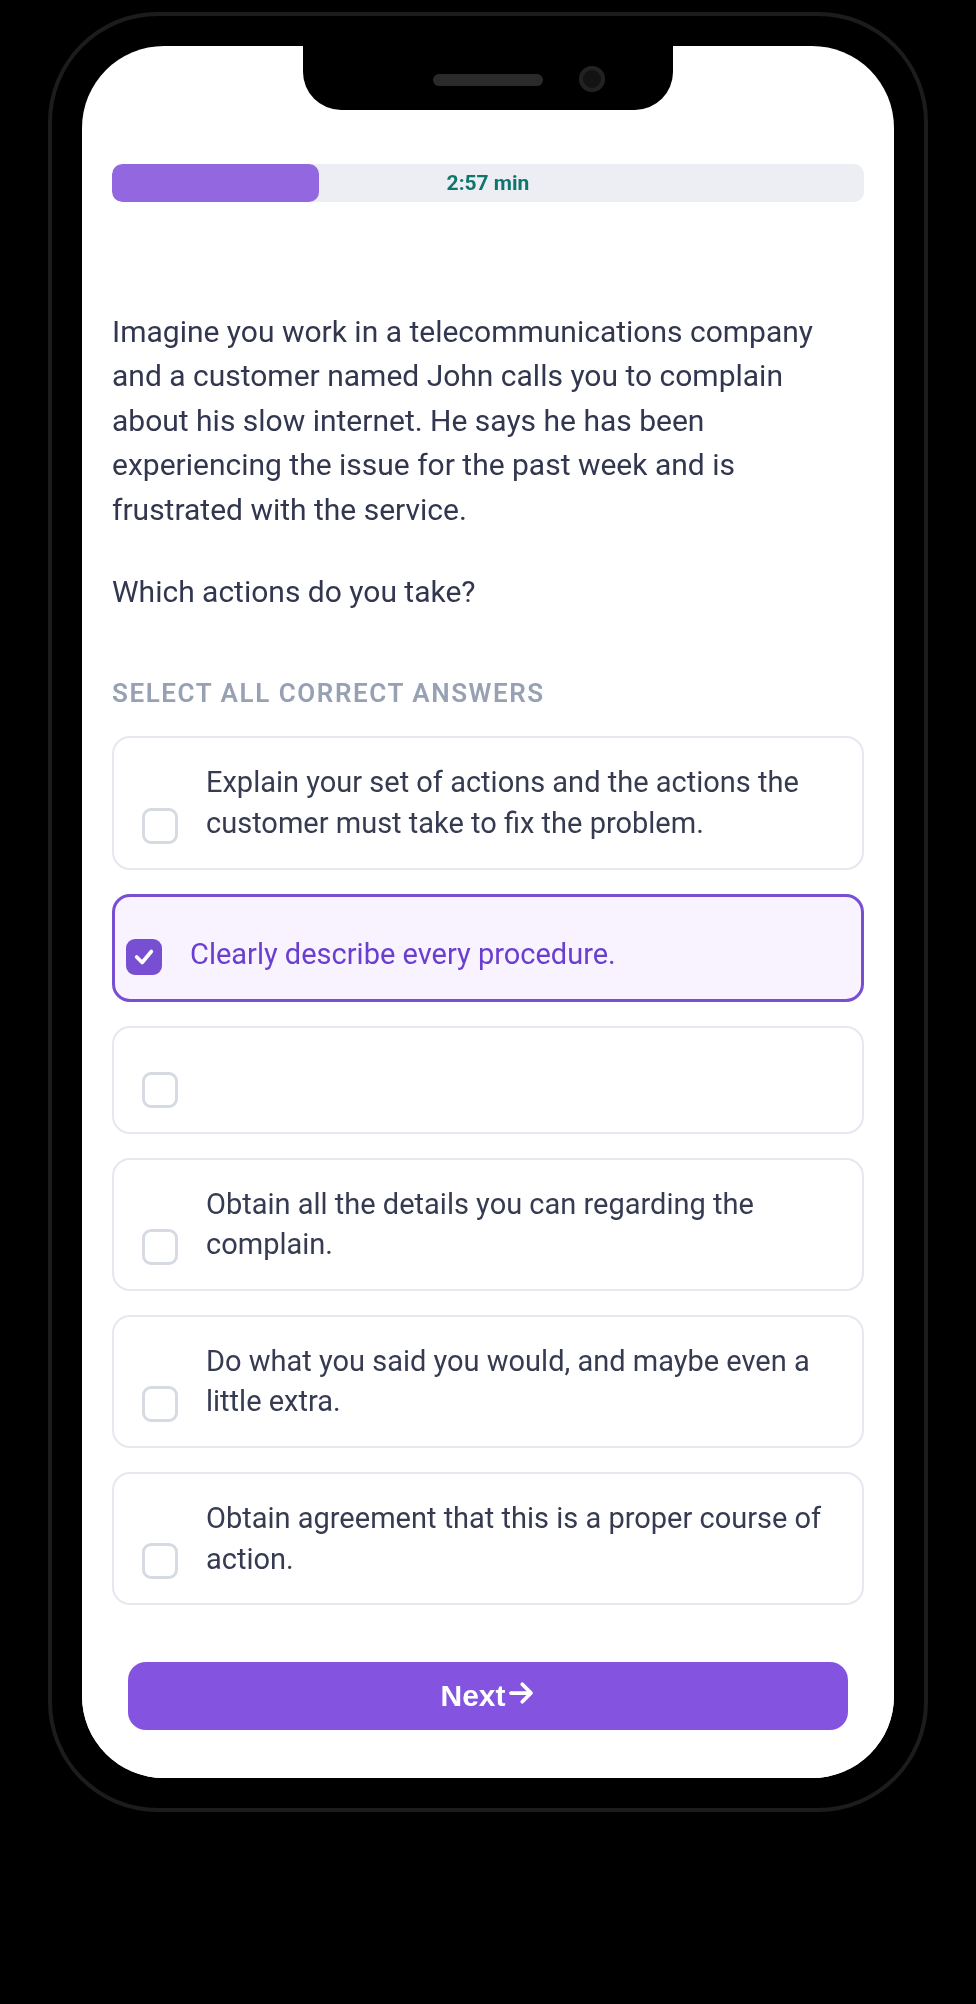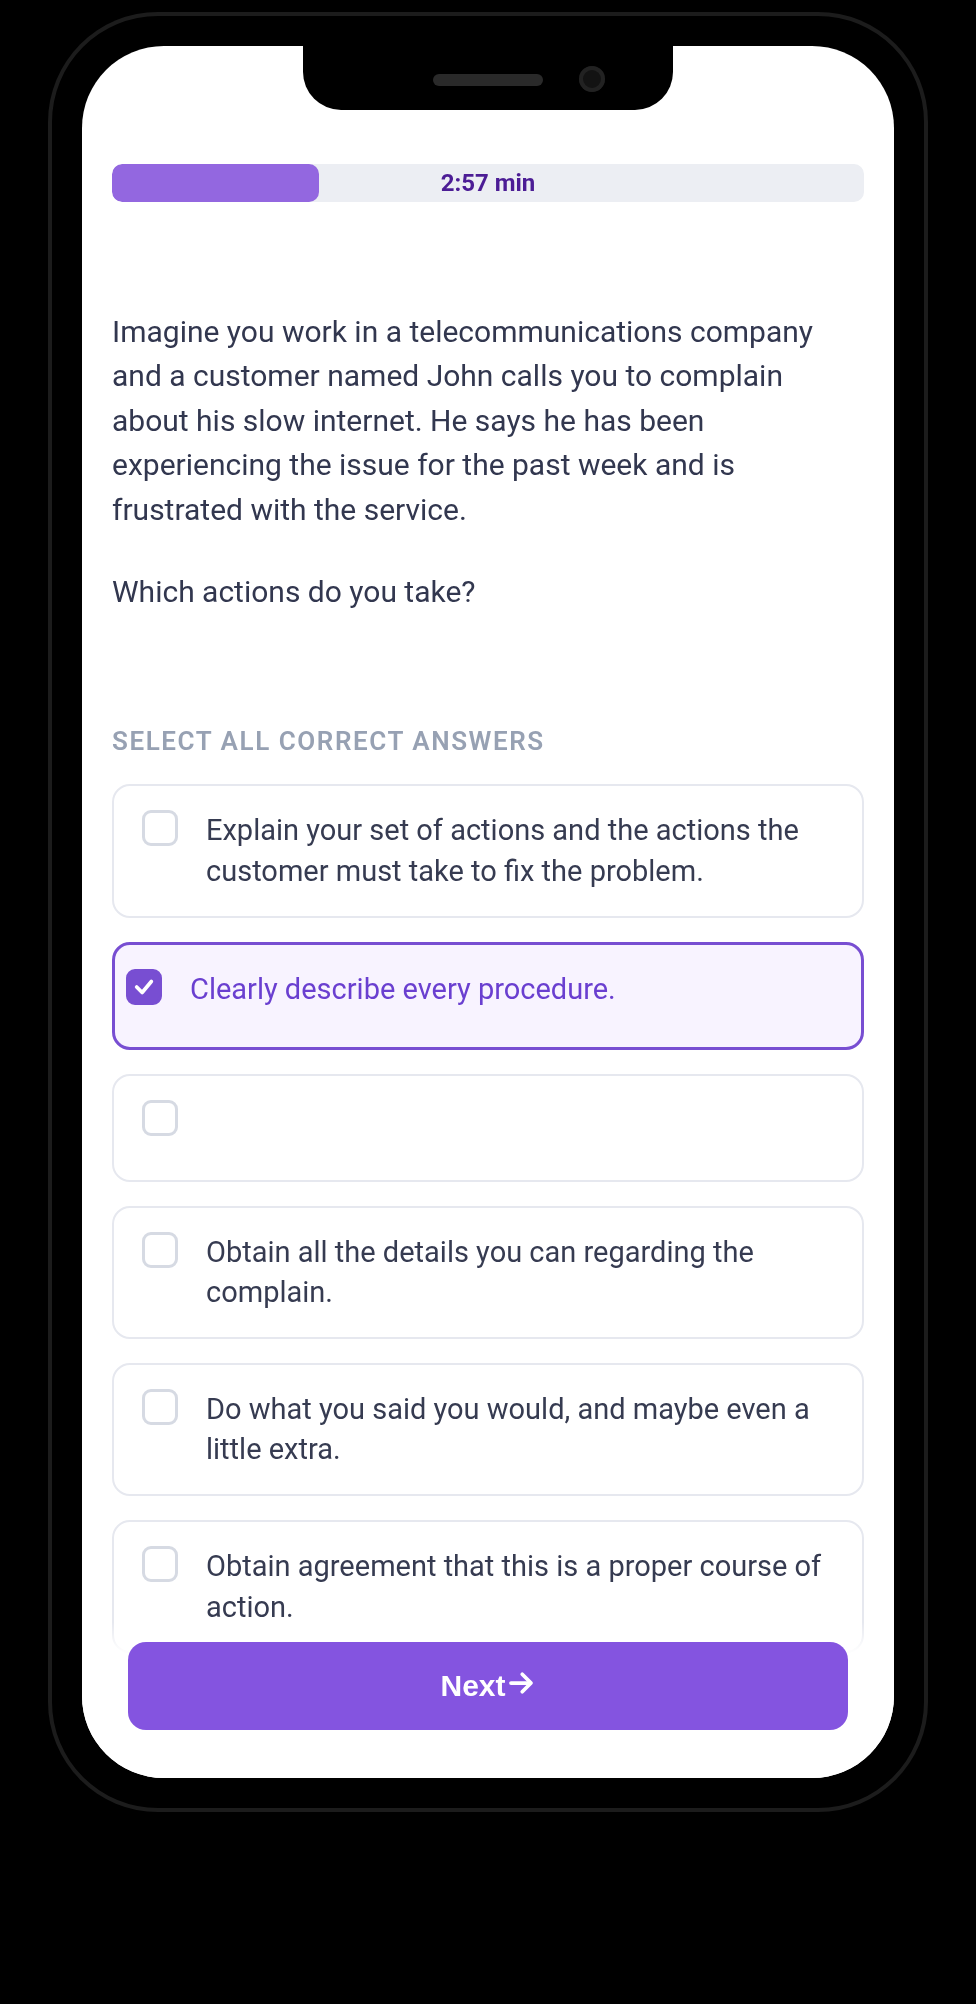--- a/index.html
+++ b/index.html
@@ -87,53 +87,53 @@
     width: 27.5%;
     background: #9367e0;
     border-radius: 10px;
   }
   .progress-label {
     position: absolute;
     top: 0; left: 0; right: 0; bottom: 0;
     display: flex;
     align-items: center;
     justify-content: center;
-    font-size: 24px;
+    font-size: 21px;
     font-weight: 700;
-    color: #4c1d95;
+    color: #0f766e;
   }
   .header-divider {
     margin-top: 52px;
     height: 2px;
     width: 100%;
     background: #f0f2f6;
   }
   .scroll {
     padding: 0 30px 200px 30px;
   }
   .question-body {
     margin-top: 56px;
     font-size: 30px;
     line-height: 1.48;
     color: #32374f;
   }
   .question-body p + p { margin-top: 38px; }
   .instructions {
-    margin-top: 112px;
+    margin-top: 64px;
     font-size: 26px;
     letter-spacing: 0.06em;
     color: #97a1b3;
     font-weight: 600;
   }
   .options {
     margin-top: 28px;
   }
   .option {
     display: flex;
-    align-items: flex-start;
+    align-items: flex-end;
     gap: 28px;
     border: 2px solid #e6e8ef;
     border-radius: 18px;
     padding: 24px 28px;
     margin-bottom: 24px;
     background: #fff;
     min-height: 108px;
   }
   .option.selected {
     border: 3px solid #784ed2;
@@ -170,21 +170,21 @@
     color: #6a3fd0;
   }
   .footer {
     position: absolute;
     left: 0; right: 0; bottom: 0;
     padding: 20px 46px 48px 46px;
     background: linear-gradient(to bottom, rgba(255,255,255,0) 0%, rgba(255,255,255,0.9) 18%, #fff 40%);
   }
   .next-btn {
     width: 100%;
-    height: 88px;
+    height: 68px;
     background: #8454e0;
     border: none;
     border-radius: 18px;
     display: flex;
     align-items: center;
     justify-content: center;
     color: #fff;
     font-size: 30px;
     font-weight: 700;
     cursor: pointer;

